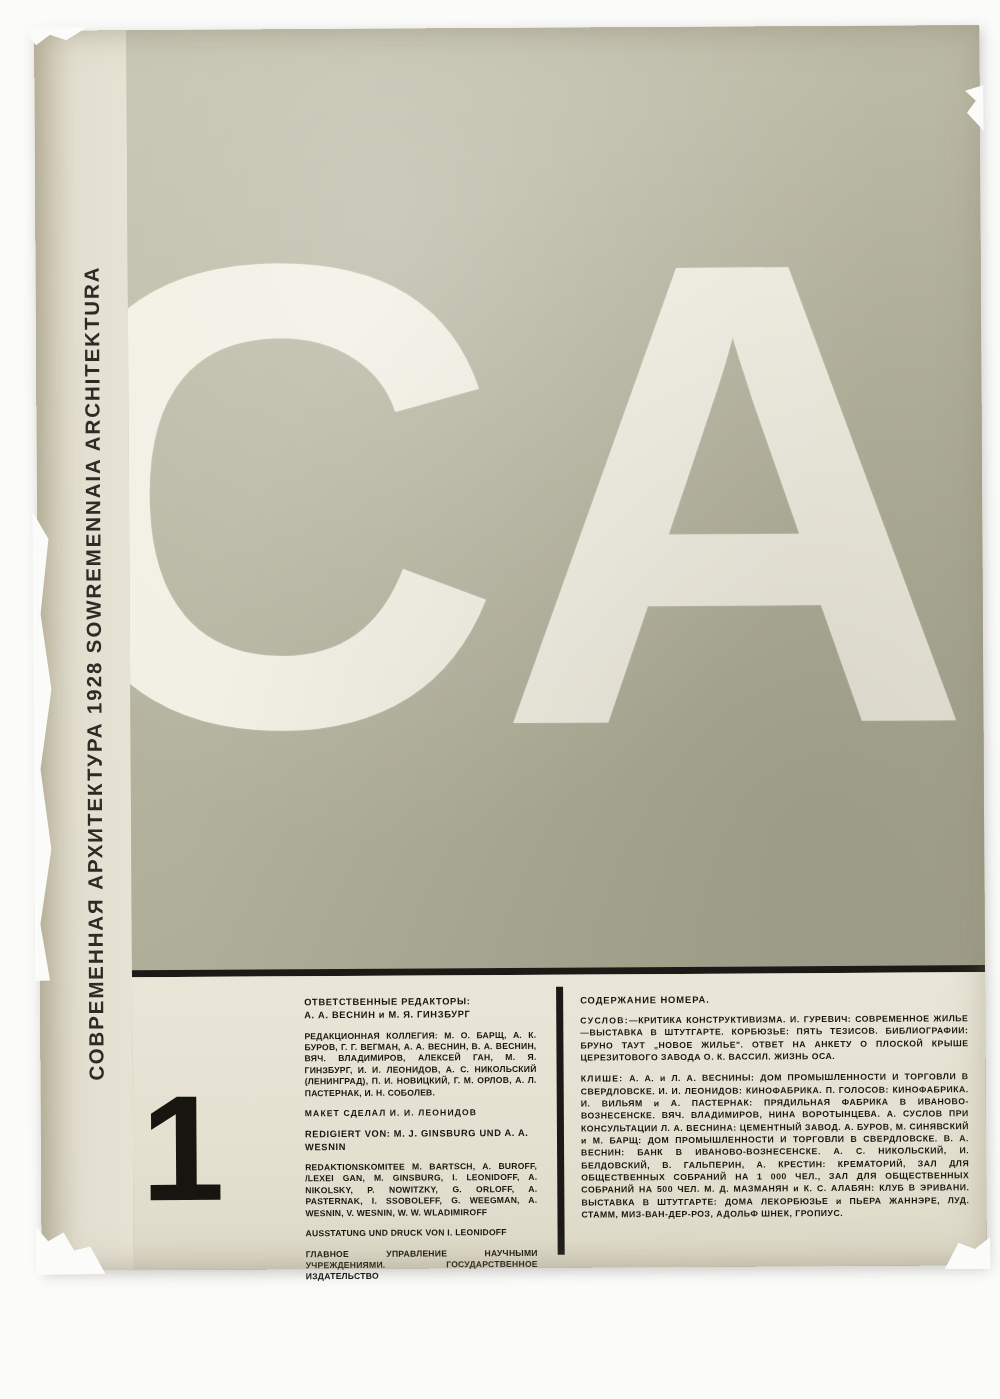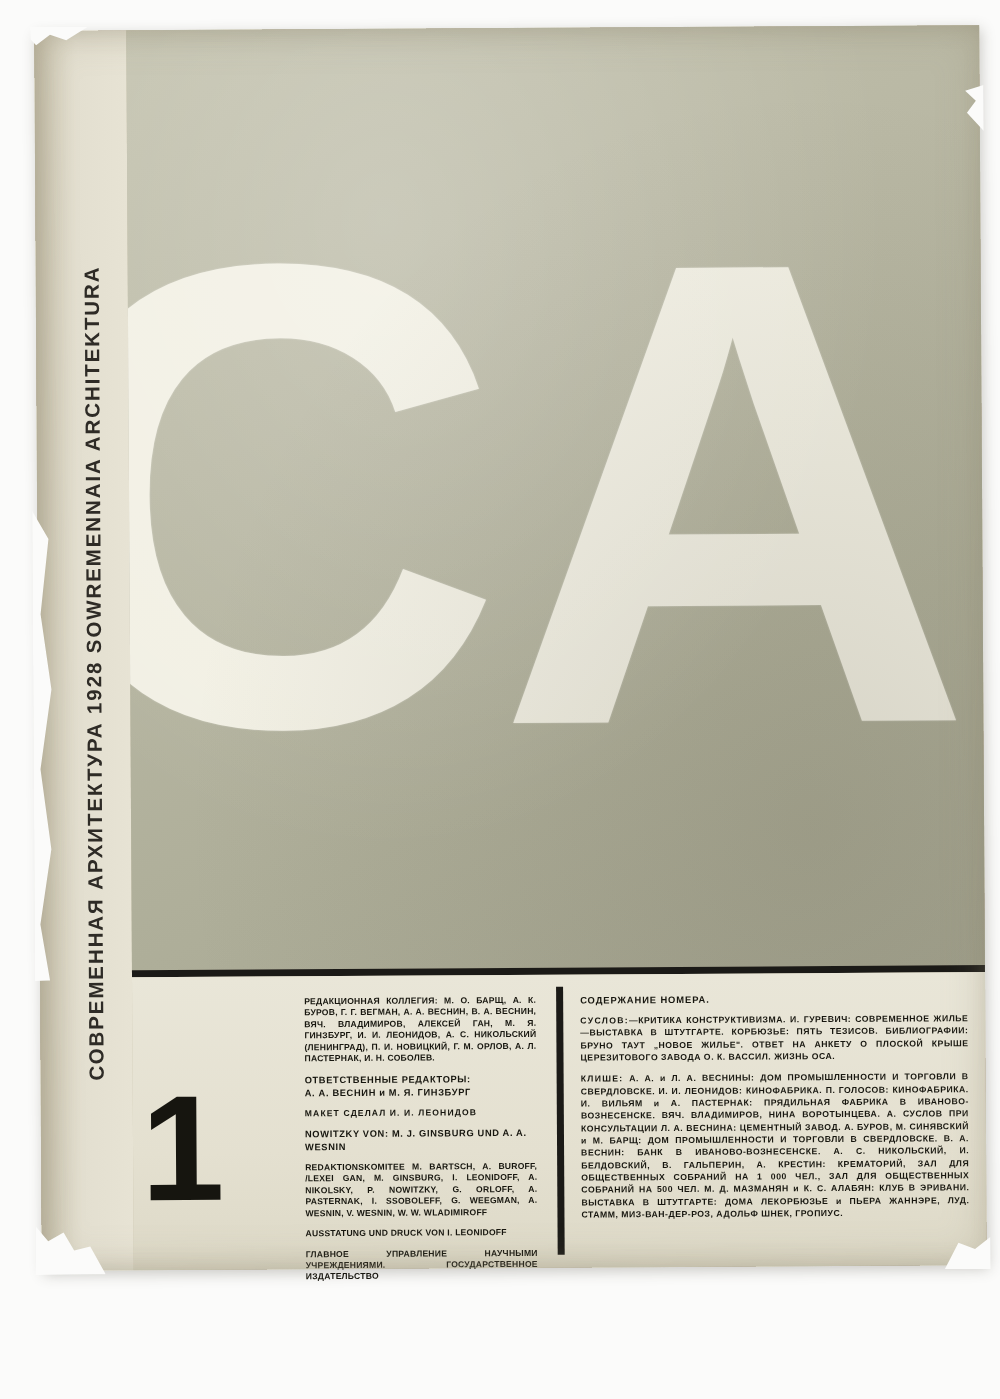--- a/index.html
+++ b/index.html
@@ -250,31 +250,31 @@
 
   <div id="rule-top"></div>
 
   <div id="colophon">
 
     <div id="issue-number">1</div>
     <div id="divider-vertical"></div>
 
     <div class="col-left">
       <div class="blk">
-        <div class="bd">РЕДАКЦИОННАЯ КОЛЛЕГИЯ: М. О. БАРЩ, А. К. БУРОВ, Г. Г. ВЕГМАН, А. А. ВЕСНИН, В. А. ВЕСНИН, ВЯЧ. ВЛАДИМИРОВ, АЛЕКСЕЙ ГАН, М. Я. ГИНЗБУРГ, И. И. ЛЕОНИДОВ, А. С. НИКОЛЬСКИЙ (ЛЕНИНГРАД), П. И. НОВИЦКИЙ, Г. М. ОРЛОВ, А. Л. ПАСТЕРНАК, И. Н. СОБОЛЕВ.</div>
-      </div>
-      <div class="blk">
         <div class="hd">ОТВЕТСТВЕННЫЕ РЕДАКТОРЫ:</div>
         <div class="hd">А. А. ВЕСНИН и М. Я. ГИНЗБУРГ</div>
       </div>
       <div class="blk">
+        <div class="bd">РЕДАКЦИОННАЯ КОЛЛЕГИЯ: М. О. БАРЩ, А. К. БУРОВ, Г. Г. ВЕГМАН, А. А. ВЕСНИН, В. А. ВЕСНИН, ВЯЧ. ВЛАДИМИРОВ, АЛЕКСЕЙ ГАН, М. Я. ГИНЗБУРГ, И. И. ЛЕОНИДОВ, А. С. НИКОЛЬСКИЙ (ЛЕНИНГРАД), П. И. НОВИЦКИЙ, Г. М. ОРЛОВ, А. Л. ПАСТЕРНАК, И. Н. СОБОЛЕВ.</div>
+      </div>
+      <div class="blk">
         <div class="bd-wide">МАКЕТ СДЕЛАЛ И. И. ЛЕОНИДОВ</div>
       </div>
       <div class="blk">
-        <div class="hd">NOWITZKY VON: M. J. GINSBURG UND A. A. WESNIN</div>
+        <div class="hd">REDIGIERT VON: M. J. GINSBURG UND A. A. WESNIN</div>
       </div>
       <div class="blk">
         <div class="bd">REDAKTIONSKOMITEE M. BARTSCH, A. BUROFF, /LEXEI GAN, M. GINSBURG, I. LEONIDOFF, A. NIKOLSKY, P. NOWITZKY, G. ORLOFF, A. PASTERNAK, I. SSOBOLEFF, G. WEEGMAN, A. WESNIN, V. WESNIN, W. W. WLADIMIROFF</div>
       </div>
       <div class="blk">
         <div class="bd">AUSSTATUNG UND DRUCK VON I. LEONIDOFF</div>
       </div>
       <div class="blk">
         <div class="bd">ГЛАВНОЕ УПРАВЛЕНИЕ НАУЧНЫМИ УЧРЕЖДЕНИЯМИ. ГОСУДАРСТВЕННОЕ ИЗДАТЕЛЬСТВО</div>
       </div>

